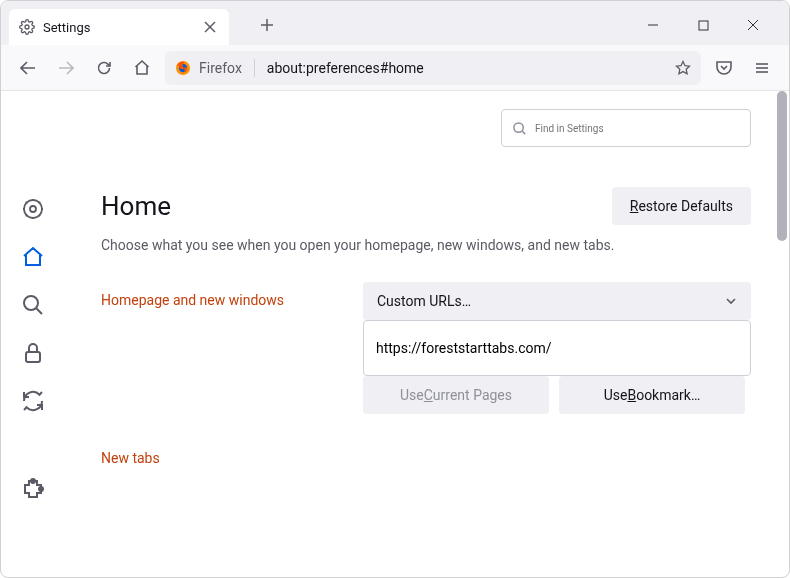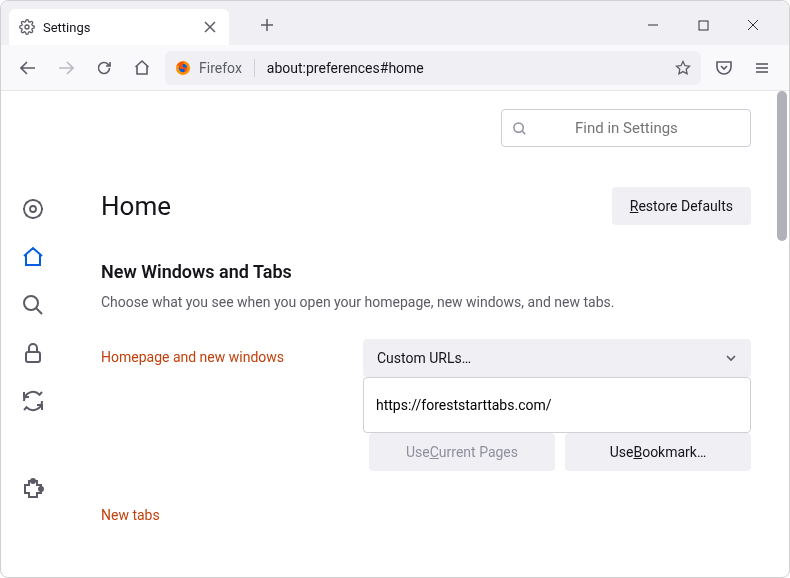--- a/index.html
+++ b/index.html
@@ -21,34 +21,34 @@
 .urlbar-identity { font-size: 14px; color: #5b5b66; }
 .urlbar-text { font-size: 14px; color: #15141a; }
 .urlbar-divider { width: 1px; height: 18px; background: #cfcfd8; margin: 0 4px; }
 .urlbar-right { margin-left: auto; display: flex; align-items: center; gap: 8px; }
 .content { flex: 1; display: flex; position: relative; overflow: hidden; }
 .sidebar { width: 64px; display: flex; flex-direction: column; align-items: center; gap: 22px; padding-top: 105px; }
 .side-icon { width: 26px; height: 26px; display: flex; align-items: center; justify-content: center; color: #5b5b66; cursor: pointer; }
 .side-icon.active { color: #0060df; }
 .main { flex: 1; padding: 18px 38px 0 36px; position: relative; }
 .find-bar { position: absolute; top: 18px; right: 38px; width: 250px; height: 38px; border: 1px solid #cfcfd8; border-radius: 4px; display: flex; align-items: center; padding: 0 10px; gap: 8px; background: #fff; }
-.find-bar input { border: none; outline: none; font-size: 15px; flex: 1; background: transparent; color: #be185d; margin-left: 40px; }
+.find-bar input { border: none; outline: none; font-size: 10px; flex: 1; background: transparent; color: #be185d; }
 .page-header { display: flex; align-items: center; justify-content: space-between; margin-top: 78px; }
 .page-title { font-size: 26px; font-weight: 400; color: #15141a; }
 .btn { height: 38px; padding: 0 18px; background: #f0f0f4; border: none; border-radius: 4px; font-size: 14px; color: #15141a; cursor: pointer; display: flex; align-items: center; }
 .btn.disabled { color: #8f8f9d; cursor: default; }
 .section-title { font-size: 18px; font-weight: 600; color: #15141a; margin-top: 36px; }
 .section-desc { font-size: 14px; color: #5b5b66; margin-top: 10px; line-height: 1.5; }
 .row { display: flex; align-items: flex-start; margin-top: 26px; }
 .row-label { width: 262px; font-size: 14px; color: #c2410c; padding-top: 10px; }
 .row-controls { flex: 1; display: flex; flex-direction: column; }
 .select { height: 38px; background: #f0f0f4; border-radius: 4px; display: flex; align-items: center; padding: 0 14px; font-size: 14px; color: #15141a; cursor: pointer; position: relative; }
 .select .chev { margin-left: auto; }
 .text-input { height: 56px; border: 1px solid #cfcfd8; border-radius: 4px; padding: 0 12px; font-size: 14px; color: #000000; background: #fff; outline: none; }
-.btn-row { display: flex; gap: 10px; justify-content: flex-end; }
+.btn-row { display: flex; gap: 10px; justify-content: flex-start; }
 .btn-row .btn { min-width: 186px; justify-content: center; }
 .scrolltrack { position: absolute; right: 2px; top: 0; width: 10px; height: 100%; }
 .scrollthumb { position: absolute; right: 0; top: 0; width: 10px; height: 150px; background: #b1b1b9; border-radius: 5px; }
 .underline { text-decoration: underline; }
 svg { display: block; }
 </style>
 </head>
 <body>
 
 <div class="window">
@@ -204,21 +204,20 @@
       </div>
 
       <div class="page-header">
         <h1 class="page-title">Home</h1>
         <button class="btn">
             <span class="underline">R</span>
             <span>estore Defaults</span>
           </button>
       </div>
 
-      <h2 class="section-title">New Windows and Tabs</h2>
       <p class="section-desc">Choose what you see when you open your homepage, new windows, and new tabs.</p>
 
       <div class="row">
         <div class="row-label">Homepage and new windows</div>
         <div class="row-controls">
           <div class="select">
             <span>Custom URLs…</span>
             <span class="chev">
                 <svg width="12" height="12" viewBox="0 0 12 12" stroke="#5b5b66" stroke-width="1.6" fill="none">
                   <path d="M2 4l4 4 4-4"></path>

